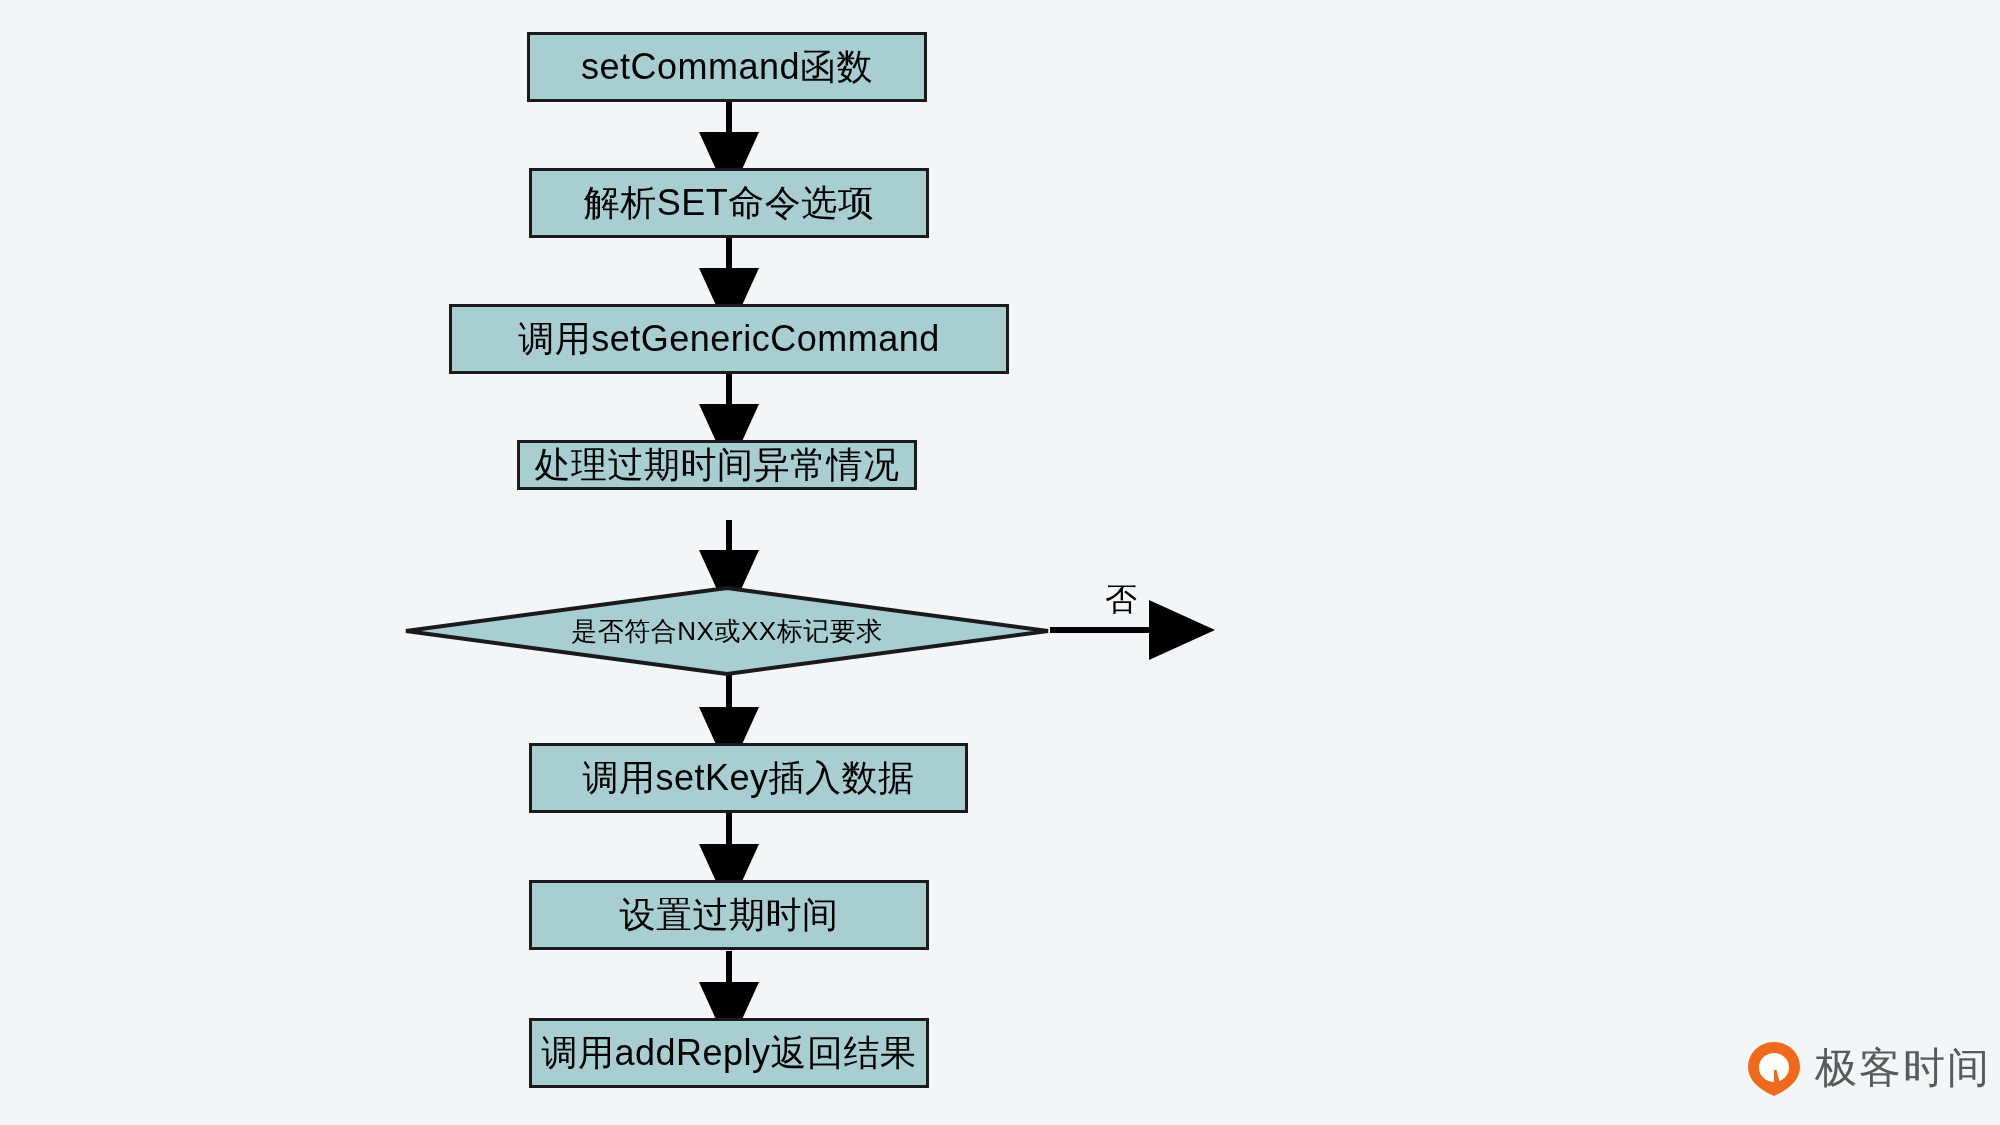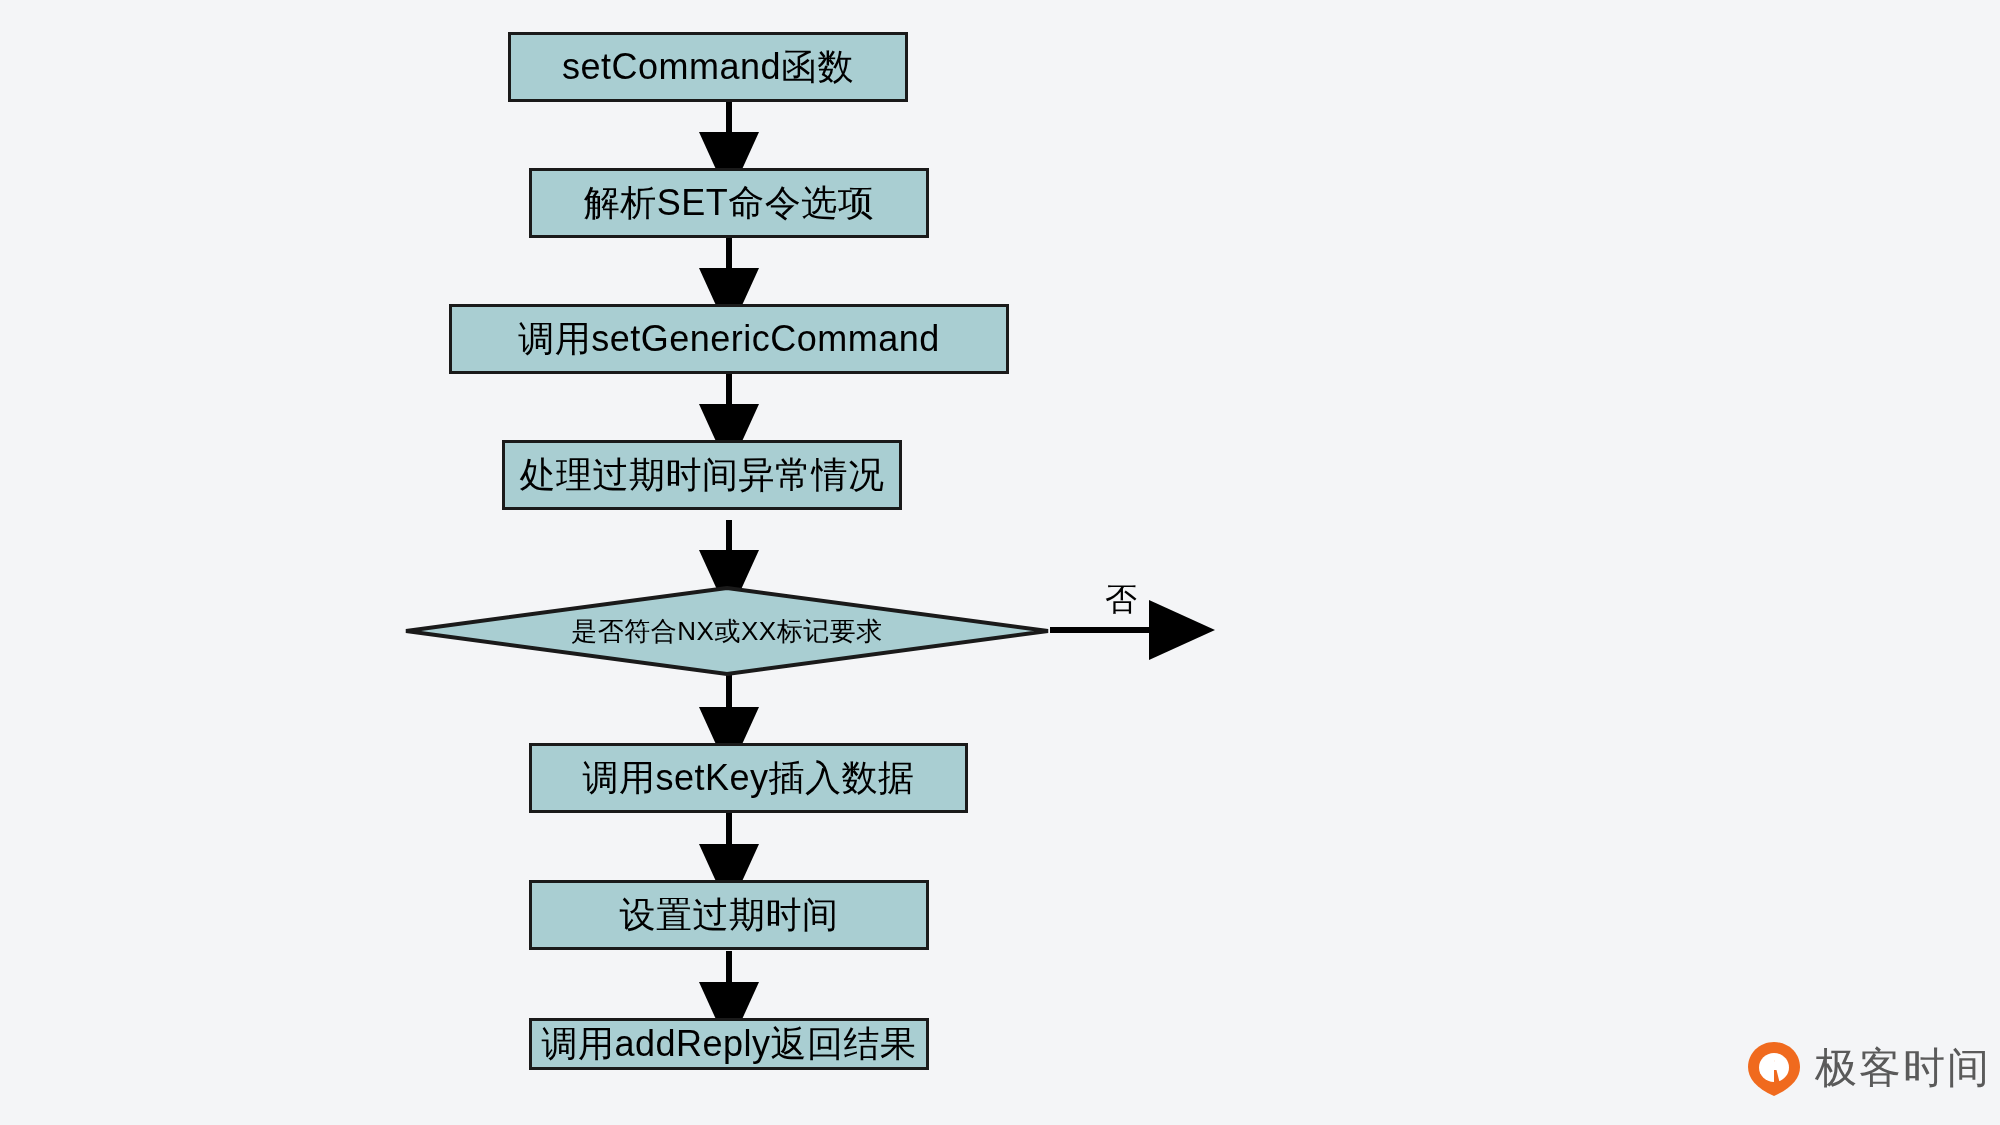--- a/index.html
+++ b/index.html
@@ -110,43 +110,43 @@
 
     <line x1="1050" y1="630" x2="1185" y2="630" stroke="#000000" stroke-width="6" marker-end="url(#arrow)"></line>
 
     <line x1="729" y1="675" x2="729" y2="743" stroke="#000000" stroke-width="6" marker-end="url(#arrow)"></line>
 
     <line x1="729" y1="813" x2="729" y2="880" stroke="#000000" stroke-width="6" marker-end="url(#arrow)"></line>
 
     <line x1="729" y1="951" x2="729" y2="1018" stroke="#000000" stroke-width="6" marker-end="url(#arrow)"></line>
   </svg>
 
-  <div class="node" style="left:508px; top:32px; width:400px; height:70px;">setCommand函数</div>
+  <div class="node" style="left:527px; top:32px; width:400px; height:70px;">setCommand函数</div>
 
   <div class="node" style="left:529px; top:168px; width:400px; height:70px;">解析SET命令选项</div>
 
   <div class="node" style="left:449px; top:304px; width:560px; height:70px;">调用setGenericCommand</div>
 
-  <div class="node" style="left:502px; top:440px; width:400px; height:70px;">处理过期时间异常情况</div>
+  <div class="node" style="left:517px; top:440px; width:400px; height:50px;">处理过期时间异常情况</div>
 
   <div class="decision-wrap" style="left:403px; top:586px; width:648px; height:90px;">
     <svg width="648" height="90" viewBox="0 0 648 90">
       <polygon points="324,2 645,45 324,88 3,45" fill="#a9ced2" stroke="#1a1a1a" stroke-width="4"></polygon>
     </svg>
     <div class="decision-label">是否符合NX或XX标记要求</div>
   </div>
 
   <div class="edge-label" style="left:1105px; top:578px;">否</div>
 
 
   <div class="node" style="left:529px; top:743px; width:439px; height:70px;">调用setKey插入数据</div>
 
   <div class="node" style="left:529px; top:880px; width:400px; height:70px;">设置过期时间</div>
 
-  <div class="node" style="left:529px; top:1018px; width:400px; height:52px;">调用addReply返回结果</div>
+  <div class="node" style="left:529px; top:1018px; width:400px; height:70px;">调用addReply返回结果</div>
 
   <div class="watermark" style="left:1745px; top:1040px;">
     <div class="wm-mark">
       <svg width="58" height="58" viewBox="0 0 58 58">
         <path d="M29 2 C14.6 2 3 13.2 3 27 C3 38 11 48 29 56 C47 48 55 38 55 27 C55 13.2 43.4 2 29 2 Z" fill="#f06a1e"></path>
         <path d="M29 13 C20.7 13 14 19.5 14 27.5 C14 35.5 20.7 42 29 42 C37.3 42 44 35.5 44 27.5 C44 19.5 37.3 13 29 13 Z" fill="#ffffff"></path>
         <path d="M29 20 L29 52 L35 44 L29 20 Z" fill="#f06a1e"></path>
         <path d="M24 30 L29 20 L34 30 Z" fill="#ffffff"></path>
       </svg>
     </div>

